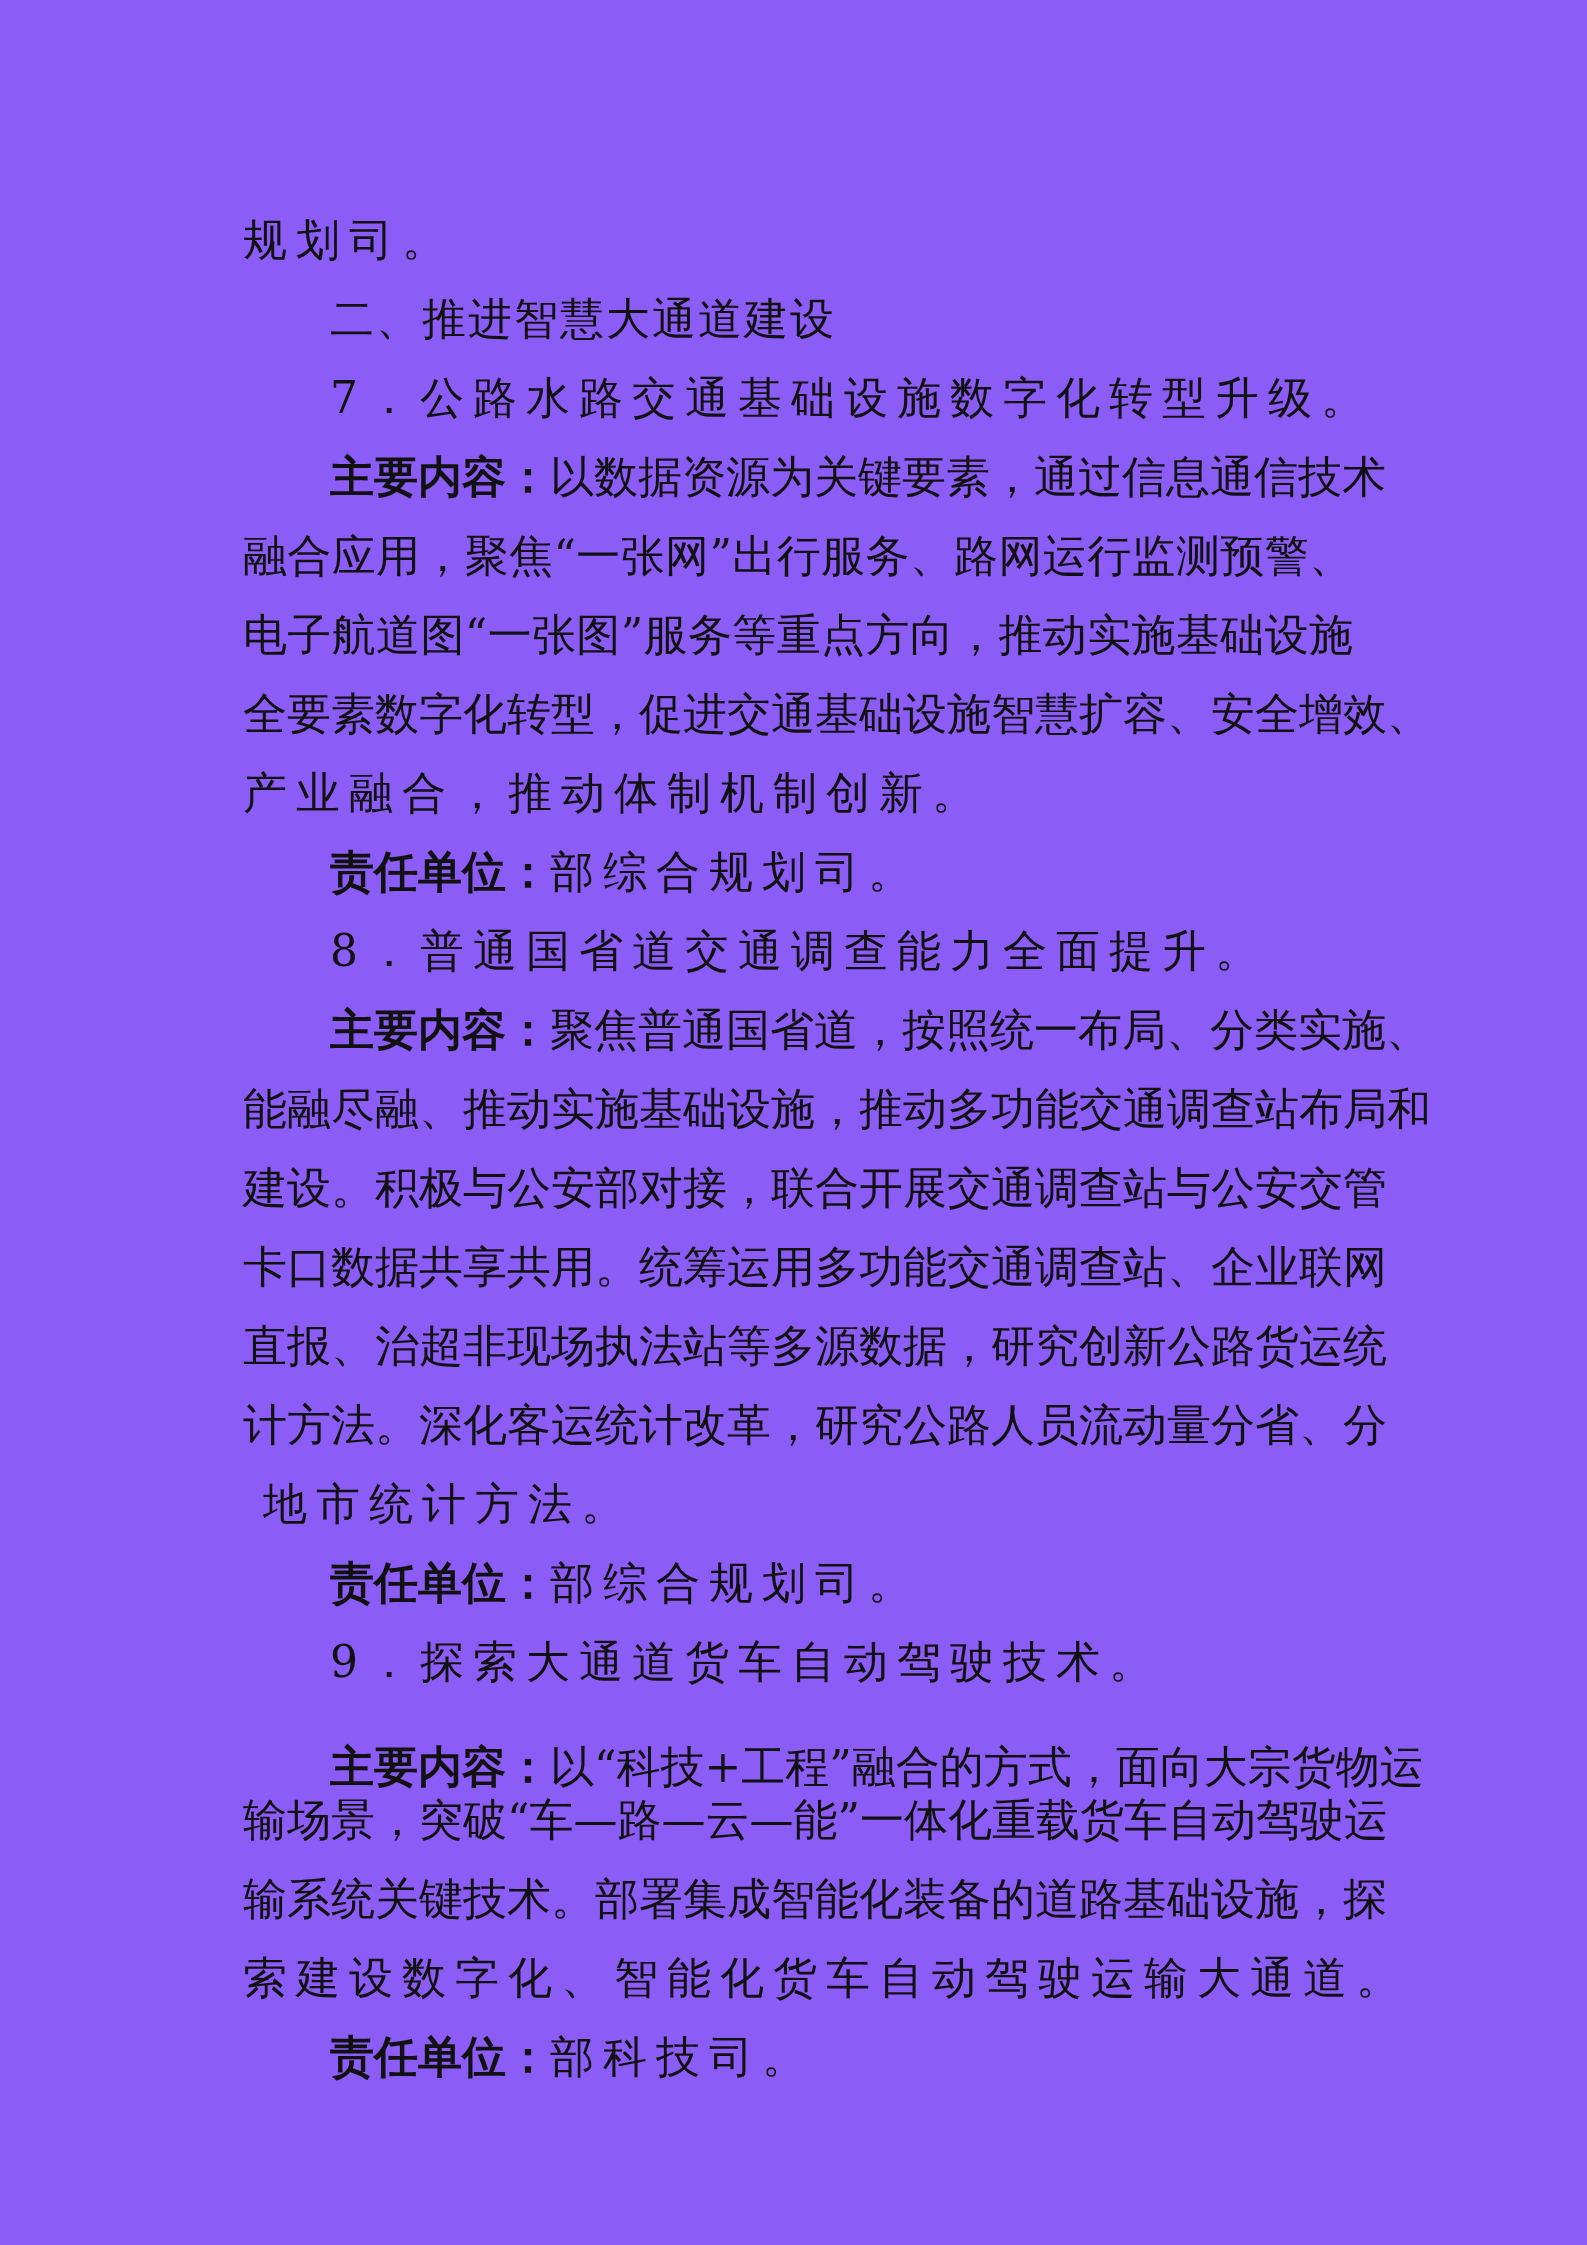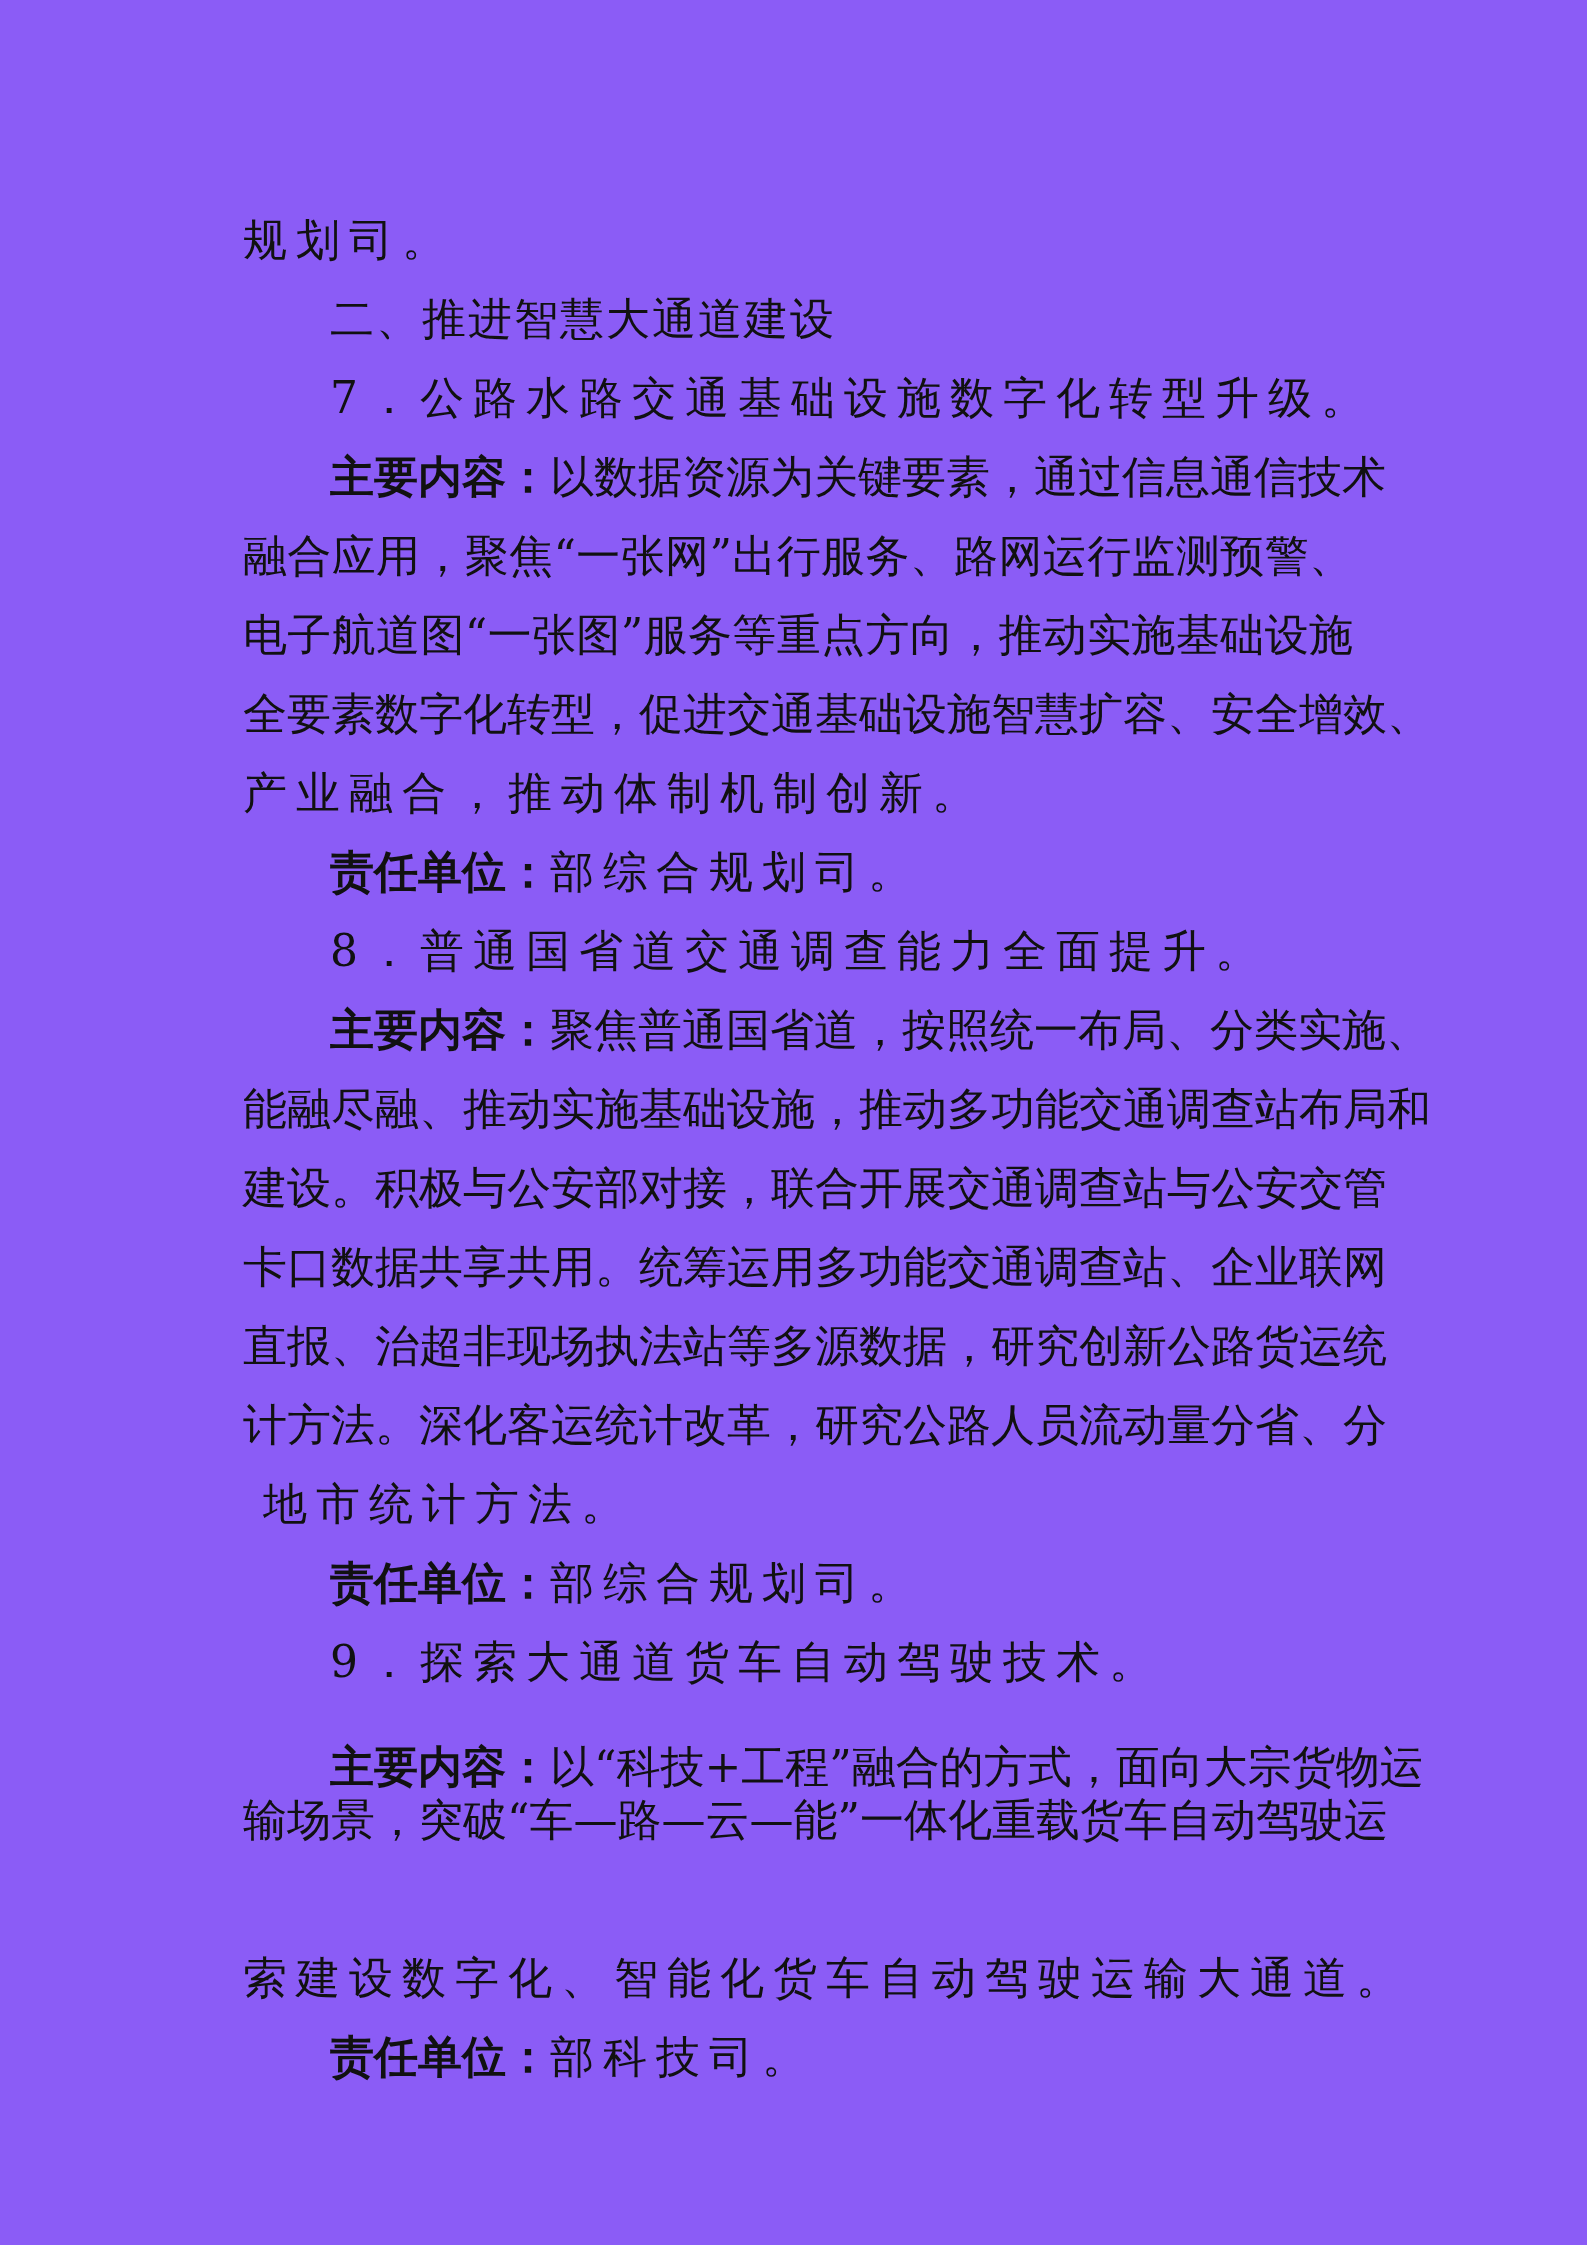--- a/index.html
+++ b/index.html
@@ -93,18 +93,19 @@
     <span class="label">责任单位：</span><span>部综合规划司。</span>
   </div>
 
   <div class="line indent" style="top:1632px;">
     <span>9．</span><span>探索大通道货车自动驾驶技术。</span>
   </div>
   <div class="line indent justify" style="top:1711px; width:1023px;margin-top:26px;">
     <span class="label">主要内容：</span><span>以“科技+工程”融合的方式，面向大宗货物运</span>
   </div>
   <div class="line justify" style="top:1790px;">输场景，突破“车—路—云—能”一体化重载货车自动驾驶运</div>
+  <div class="line justify" style="top:1869px;">输系统关键技术。部署集成智能化装备的道路基础设施，探</div>
   <div class="line" style="top:1948px;">索建设数字化、智能化货车自动驾驶运输大通道。</div>
   <div class="line indent" style="top:2027px;">
     <span class="label">责任单位：</span><span>部科技司。</span>
   </div>
 
 </div>
 
 </body></html>

